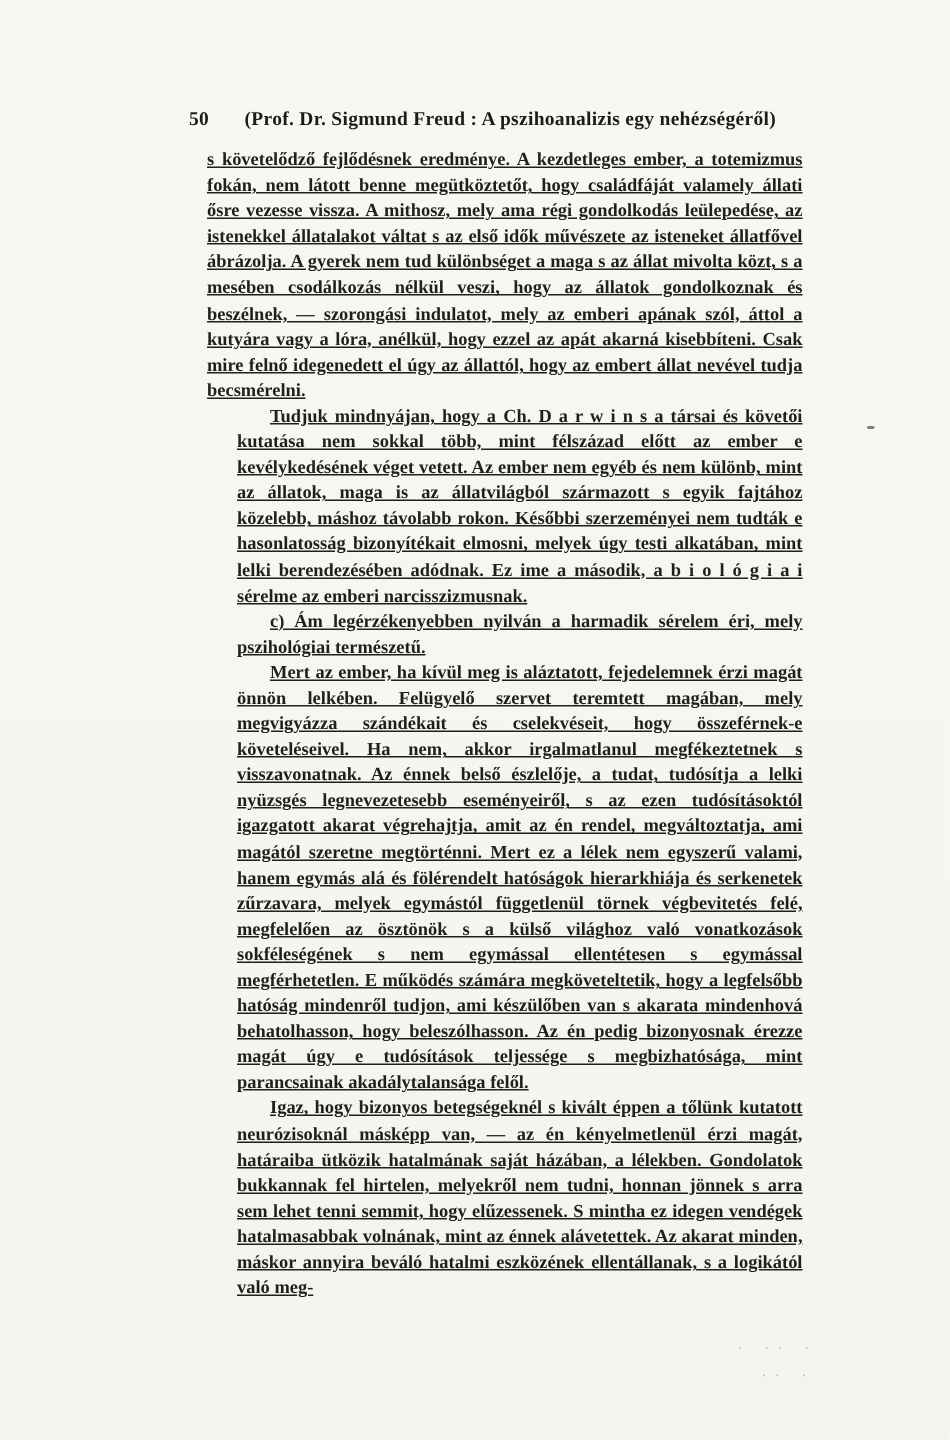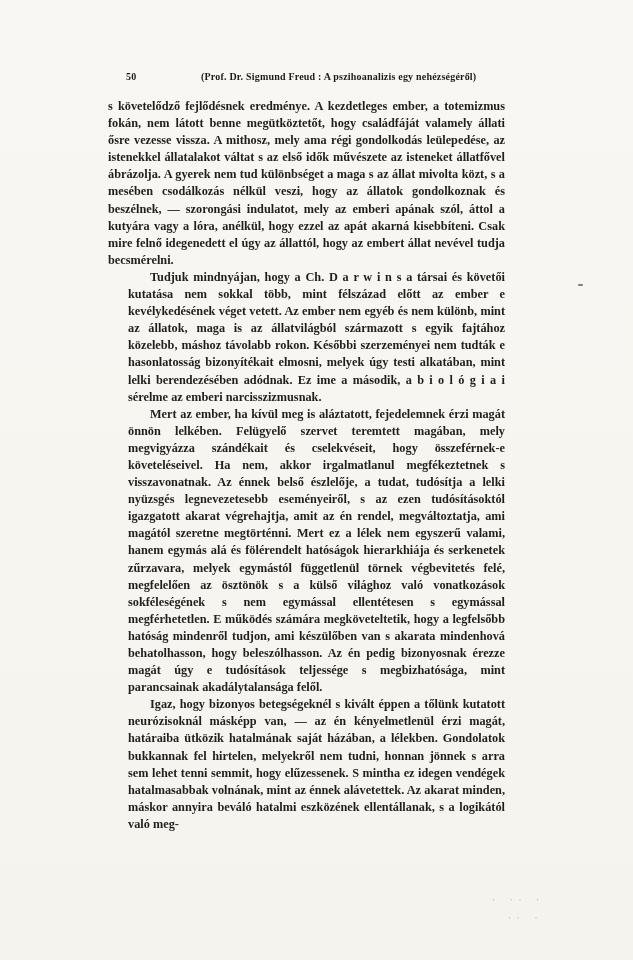--- a/index.html
+++ b/index.html
@@ -17,41 +17,42 @@
     background: linear-gradient(180deg, #f8f7f3 0%, #f6f5f0 60%, #f4f3ee 100%);
     color: #1d1c1a;
   }
   .header {
     position: absolute;
     top: 71px;
     left: 126px;
     width: 397px;
     display: flex;
     align-items: baseline;
-    font-size: 10px;
+    font-size: 13px;
     font-weight: 700;
     letter-spacing: 0.2px;
   }
   .page-number { flex: 0 0 auto; }
   .running-title {
     flex: 1 1 auto;
     text-align: center;
     white-space: nowrap;
     padding-left: 18px;
   }
   .body-text {
     position: absolute;
     top: 98px;
-    left: 108px;
+    left: 138px;
     width: 397px;
     font-size: 12.3px;
     line-height: 17.1px;
     font-weight: 700;
     text-align: justify;
     color: #201f1c;
+    text-decoration: underline;
   }
   .body-text p { margin: 0; }
   .body-text p.indent { text-indent: 22px; margin-left: 20px; }
   .speck {
     position: absolute;
     left: 578px;
     top: 284px;
     width: 5px;
     height: 2px;
     background: #44403a;
@@ -75,20 +76,21 @@
 <div class="page">
 
   <div class="header">
     <span class="page-number">50</span>
     <span class="running-title">(Prof. Dr. Sigmund Freud :  A pszihoanalizis egy nehézségéről)</span>
   </div>
 
   <div class="body-text">
     <p class="para">s követelődző fejlődésnek eredménye. A kezdetleges ember, a totemizmus fokán, nem látott benne megütköztetőt, hogy családfáját valamely állati ősre vezesse vissza. A mithosz, mely ama régi gondolkodás leülepedése, az istenekkel állatalakot váltat s az első idők művészete az isteneket állatfővel ábrázolja. A gyerek nem tud különbséget a maga s az állat mivolta közt, s a mesében csodálkozás nélkül veszi, hogy az állatok gondolkoznak és beszélnek, — szorongási indulatot, mely az emberi apának szól, áttol a kutyára vagy a lóra, anélkül, hogy ezzel az apát akarná kisebbíteni. Csak mire felnő idegenedett el úgy az állattól, hogy az embert állat nevével tudja becsmérelni.</p>
     <p class="para indent">Tudjuk mindnyájan, hogy a Ch. D a r w i n s a társai és követői kutatása nem sokkal több, mint félszázad előtt az ember e kevélykedésének véget vetett. Az ember nem egyéb és nem különb, mint az állatok, maga is az állatvilágból származott s egyik fajtához közelebb, máshoz távolabb rokon. Későbbi szerzeményei nem tudták e hasonlatosság bizonyítékait elmosni, melyek úgy testi alkatában, mint lelki berendezésében adódnak. Ez ime a második, a b i o l ó g i a i sérelme az emberi narcisszizmusnak.</p>
+    <p class="para indent">c) Ám legérzékenyebben nyilván a harmadik sérelem éri, mely pszihológiai természetű.</p>
     <p class="para indent">Mert az ember, ha kívül meg is aláztatott, fejedelemnek érzi magát önnön lelkében. Felügyelő szervet teremtett magában, mely megvigyázza szándékait és cselekvéseit, hogy összeférnek-e követeléseivel. Ha nem, akkor irgalmatlanul megfékeztetnek s visszavonatnak. Az énnek belső észlelője, a tudat, tudósítja a lelki nyüzsgés legnevezetesebb eseményeiről, s az ezen tudósításoktól igazgatott akarat végrehajtja, amit az én rendel, megváltoztatja, ami magától szeretne megtörténni. Mert ez a lélek nem egyszerű valami, hanem egymás alá és fölérendelt hatóságok hierarkhiája és serkenetek zűrzavara, melyek egymástól függetlenül törnek végbevitetés felé, megfelelően az ösztönök s a külső világhoz való vonatkozások sokféleségének s nem egymással ellentétesen s egymással megférhetetlen. E működés számára megköveteltetik, hogy a legfelsőbb hatóság mindenről tudjon, ami készülőben van s akarata mindenhová behatolhasson, hogy beleszólhasson. Az én pedig bizonyosnak érezze magát úgy e tudósítások teljessége s megbizhatósága, mint parancsainak akadálytalansága felől.</p>
     <p class="para indent">Igaz, hogy bizonyos betegségeknél s kivált éppen a tőlünk kutatott neurózisoknál másképp van, — az én kényelmetlenül érzi magát, határaiba ütközik hatalmának saját házában, a lélekben. Gondolatok bukkannak fel hirtelen, melyekről nem tudni, honnan jönnek s arra sem lehet tenni semmit, hogy elűzessenek. S mintha ez idegen vendégek hatalmasabbak volnának, mint az énnek alávetettek. Az akarat minden, máskor annyira beváló hatalmi eszközének ellentállanak, s a logikától való meg-</p>
   </div>
 
   <div class="speck"></div>
 
   <div class="artifact-dots dots-row-1">· ··  ·</div>
   <div class="artifact-dots dots-row-2">·· ·</div>
 
 </div>

